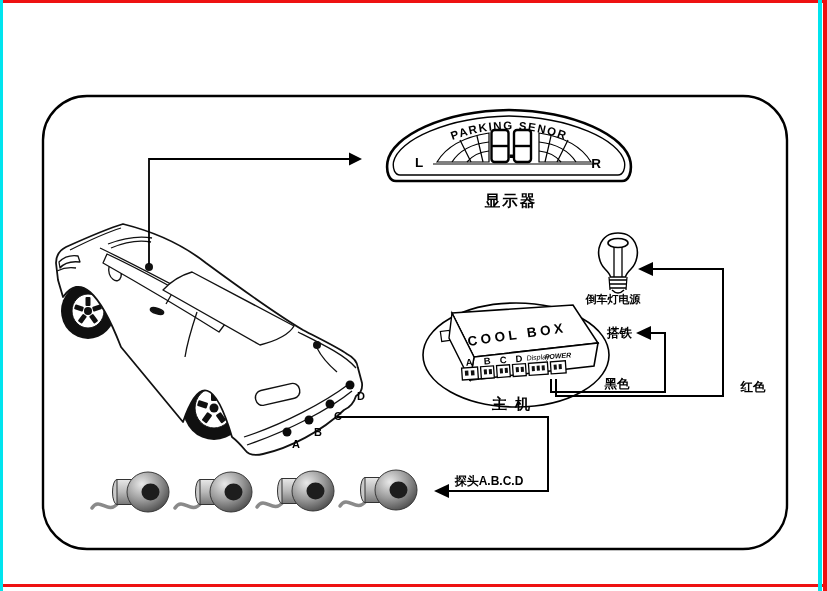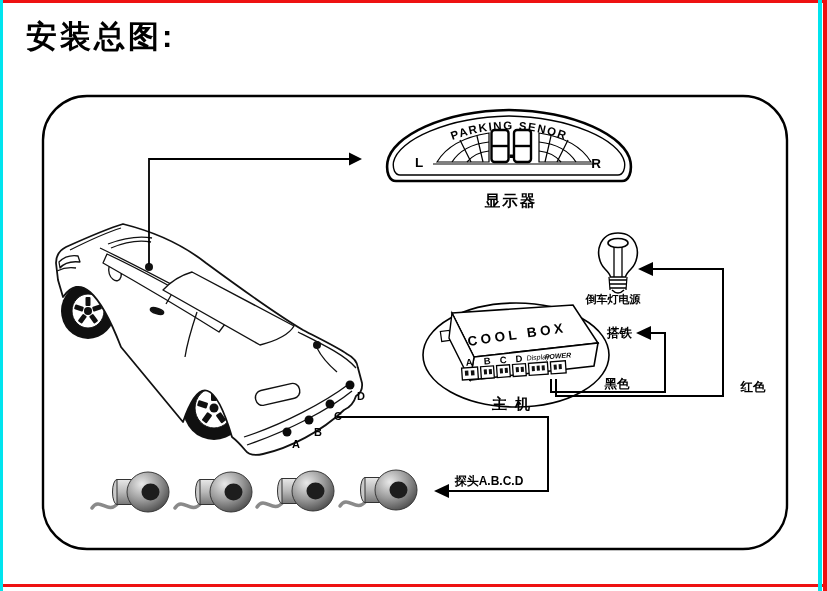--- a/index.html
+++ b/index.html
@@ -20,21 +20,20 @@
 </head>
 <body>
 
 <div class="page">
   <div class="edge edge-top" style="background:#ee1111"></div>
   <div class="edge edge-bottom" style="background:#ee1111"></div>
   <div class="edge edge-left" style="background:#00e4ee"></div>
   <div class="edge edge-right-cyan" style="background:#00e4ee"></div>
   <div class="edge edge-right-red" style="background:#ee1111"></div>
 
-  <div class="title">安装总图:</div>
 
   <svg width="827" height="591" viewBox="0 0 827 591" xmlns="http://www.w3.org/2000/svg" xmlns:xlink="http://www.w3.org/1999/xlink">
 
     <defs>
       <radialGradient id="headGrad" cx="35%" cy="30%" r="75%">
         <stop offset="0%" stop-color="#e9e9e9"></stop>
         <stop offset="55%" stop-color="#9a9a9a"></stop>
         <stop offset="100%" stop-color="#4f4f4f"></stop>
       </radialGradient>
       <linearGradient id="sleeveGrad" x1="0" y1="0" x2="0" y2="1">

